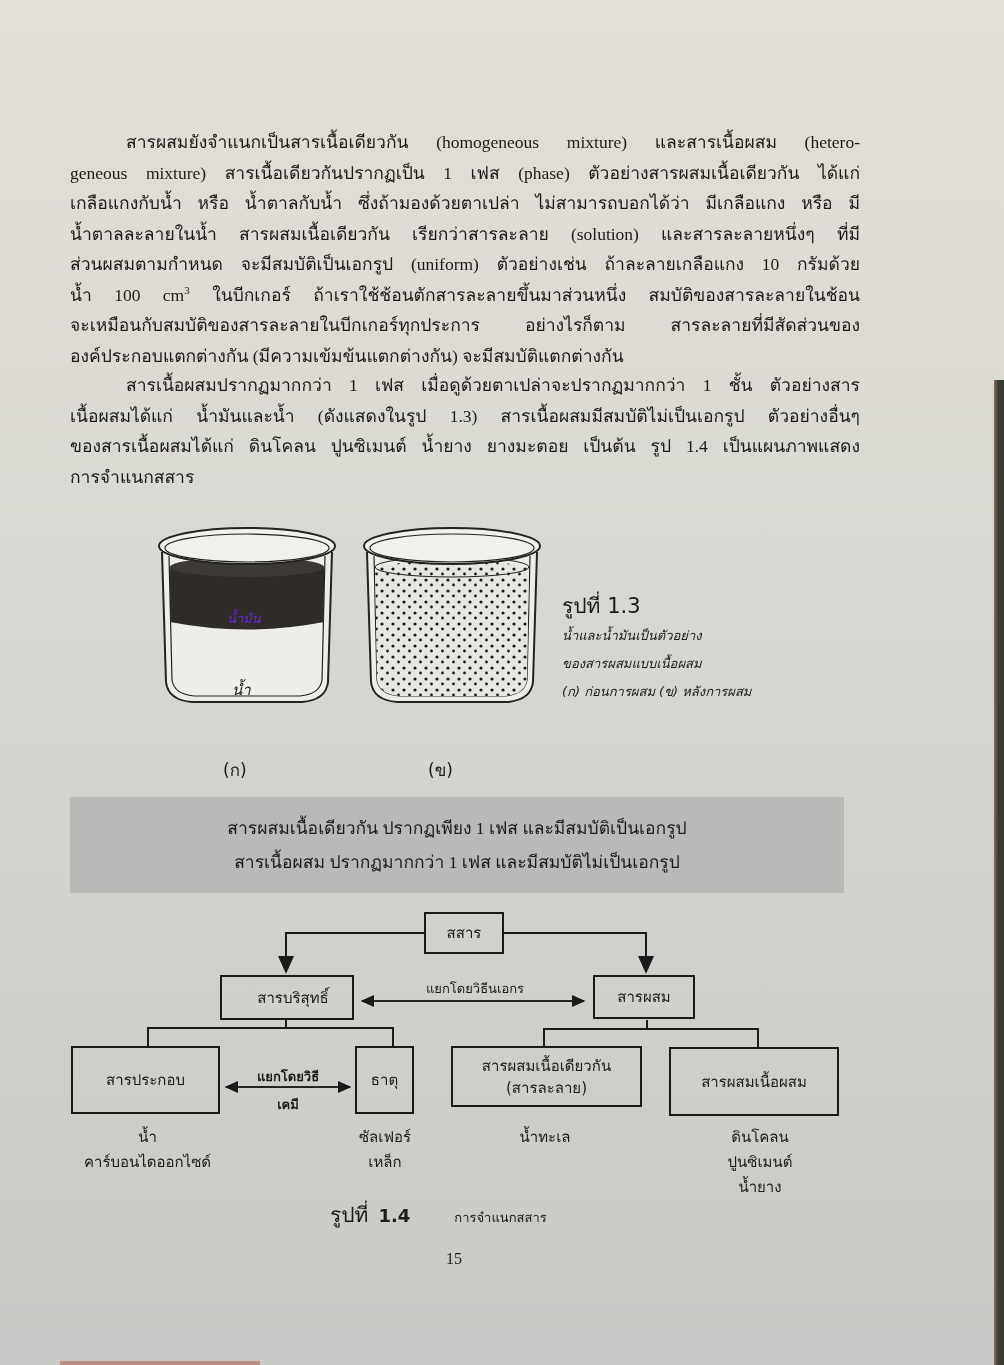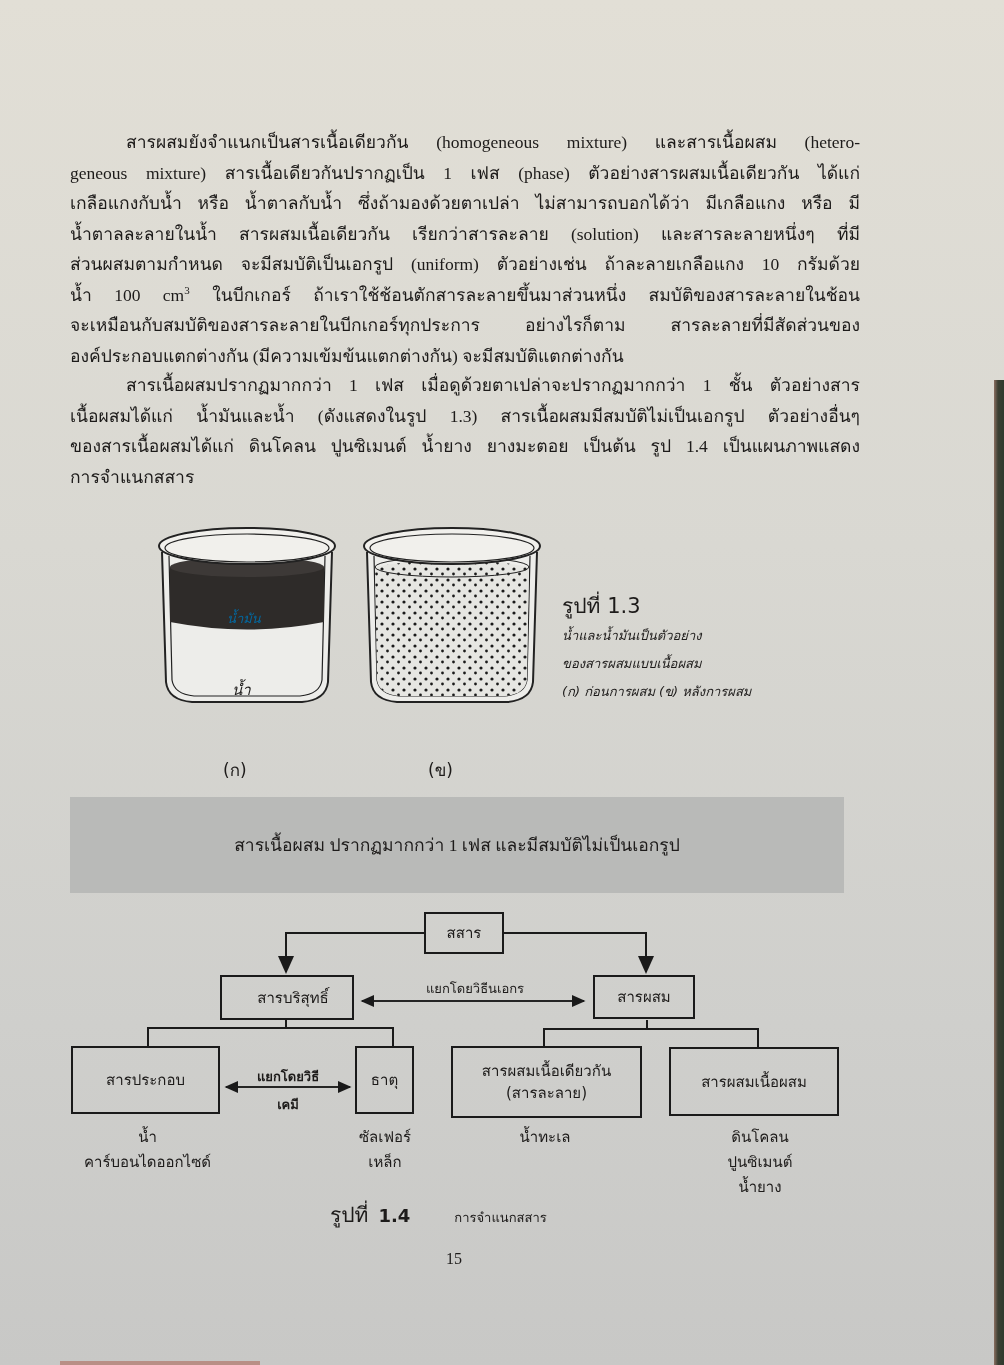--- a/index.html
+++ b/index.html
@@ -102,21 +102,21 @@
 
 <div class="beaker" style="left: 152px; top: 522px;">
   <svg viewBox="0 0 190 185">
     <path d="M10 30 L14 160 Q16 178 40 180 L150 180 Q174 178 176 160 L180 30" fill="#ededea" stroke="#222" stroke-width="2"></path>
     <path d="M17 34 L20 158 Q22 172 42 174 L148 174 Q168 172 170 158 L173 34" fill="none" stroke="#222" stroke-width="1.2"></path>
     <path d="M18 45 Q95 30 172 45 L172 100 Q95 115 18 100 Z" fill="#2e2b29"></path>
     <ellipse cx="95" cy="45" rx="77" ry="10" fill="#3d3937"></ellipse>
     <ellipse cx="95" cy="24" rx="88" ry="18" fill="#f1f0ec" stroke="#222" stroke-width="2"></ellipse>
     <ellipse cx="95" cy="26" rx="82" ry="14" fill="none" stroke="#222" stroke-width="1.2"></ellipse>
   </svg>
-  <span class="beaker-label" style="left: 75px; top: 86px; color: #0369a1; font-size: 13px; font-style: italic;">น้ำมัน</span>
+  <span class="beaker-label" style="left: 75px; top: 86px; color: #6d28d9; font-size: 13px; font-style: italic;">น้ำมัน</span>
   <span class="beaker-label" style="left: 80px; top: 156px; font-size: 15px; font-style: italic;">น้ำ</span>
 </div>
 <div class="beaker-label" style="left: 223px; top: 756px;">(ก)</div>
 
 <div class="beaker" style="left: 357px; top: 522px;">
   <svg viewBox="0 0 190 185">
     <defs>
       <pattern id="dots" width="11" height="11" patternUnits="userSpaceOnUse">
         <circle cx="3" cy="3" r="1.6" fill="#1a1a1a"></circle>
         <circle cx="8.5" cy="8" r="1.4" fill="#1a1a1a"></circle>
@@ -134,20 +134,21 @@
 <div class="beaker-label" style="left: 428px; top: 756px;">(ข)</div>
 
 <div class="fig13-caption">
   <div class="title">รูปที่ 1.3</div>
   <div class="desc">น้ำและน้ำมันเป็นตัวอย่าง</div>
   <div class="desc">ของสารผสมแบบเนื้อผสม</div>
   <div class="desc">(ก) ก่อนการผสม (ข) หลังการผสม</div>
 </div>
 
 <div class="summary-box">
+  <div>สารผสมเนื้อเดียวกัน ปรากฏเพียง 1 เฟส และมีสมบัติเป็นเอกรูป</div>
   <div>สารเนื้อผสม ปรากฏมากกว่า 1 เฟส และมีสมบัติไม่เป็นเอกรูป</div>
 </div>
 
 <svg class="diagram-lines" viewBox="0 0 1004 1365">
   <defs>
     <marker id="arr" markerWidth="10" markerHeight="10" refX="8" refY="5" orient="auto">
       <path d="M0 1 L9 5 L0 9 Z" fill="#1a1a1a"></path>
     </marker>
   </defs>
   <g stroke="#1a1a1a" stroke-width="2" fill="none">
@@ -167,21 +168,21 @@
     <line x1="226" y1="1087" x2="350" y2="1087" stroke-width="1.5" marker-end="url(#arr)"></line>
     <line x1="350" y1="1087" x2="226" y2="1087" stroke-width="1.5" marker-end="url(#arr)"></line>
   </g>
 </svg>
 
 <div class="node" style="left: 424px; top: 912px; width: 80px; height: 42px;">สสาร</div>
 <div class="node" style="left: 220px; top: 975px; width: 134px; height: 45px; padding-left: 12px;">สารบริสุทธิ์</div>
 <div class="node" style="left: 593px; top: 975px; width: 102px; height: 44px;">สารผสม</div>
 <div class="node" style="left: 71px; top: 1046px; width: 149px; height: 68px;">สารประกอบ</div>
 <div class="node" style="left: 355px; top: 1046px; width: 59px; height: 68px;">ธาตุ</div>
-<div class="node" style="left: 451px; top: 1046px; width: 191px; height: 72px;">
+<div class="node" style="left: 451px; top: 1046px; width: 191px; height: 61px;">
   <span>สารผสมเนื้อเดียวกัน</span>
   <span>(สารละลาย)</span>
 </div>
 <div class="node" style="left: 669px; top: 1047px; width: 170px; height: 69px;">สารผสมเนื้อผสม</div>
 
 <div class="edge-label" style="left: 410px; top: 978px; width: 130px;">แยกโดยวิธีนเอกร</div>
 <div class="edge-label" style="left: 228px; top: 1066px; width: 120px; font-weight: bold;">แยกโดยวิธี</div>
 <div class="edge-label" style="left: 228px; top: 1094px; width: 120px; font-weight: bold;">เคมี</div>
 
 <div class="example" style="left: 55px; top: 1125px; width: 185px;">

